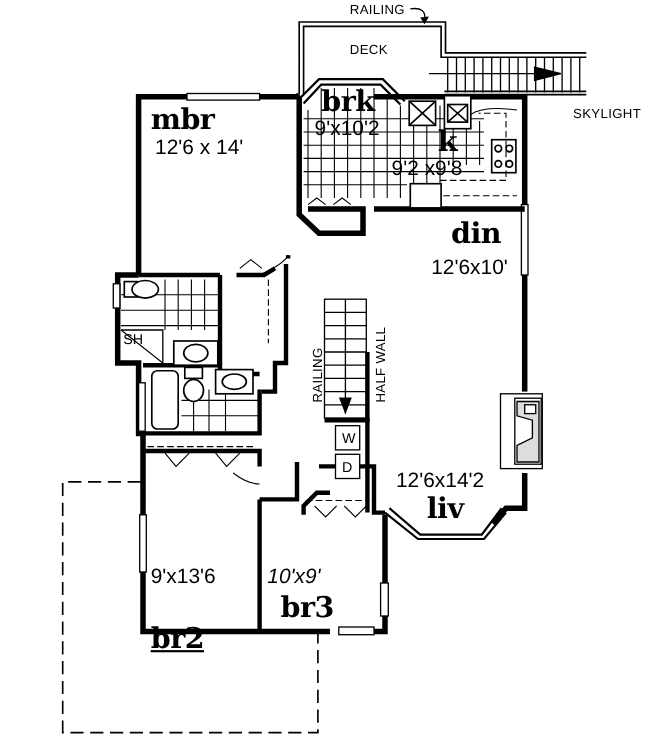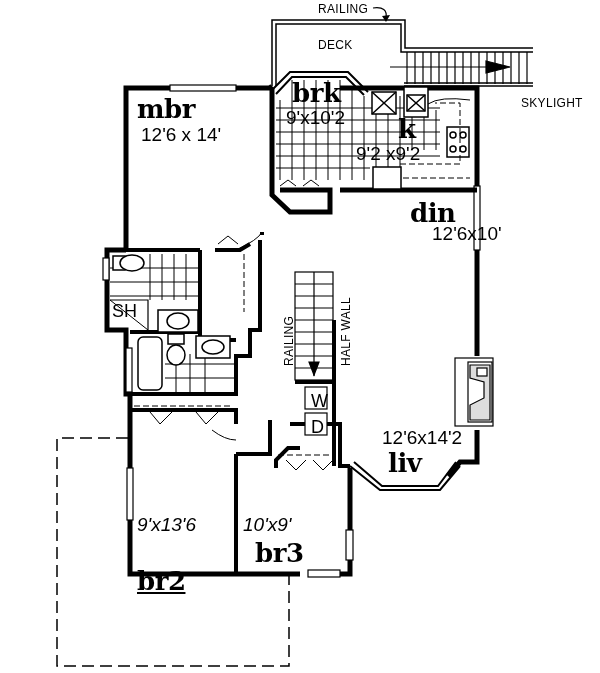--- a/index.html
+++ b/index.html
@@ -3,21 +3,21 @@
 <meta charset="utf-8">
 <style>
   html, body { margin: 0; padding: 0; background: #ffffff; }
   body { width: 600px; height: 673px; position: relative; overflow: hidden; font-family: "Liberation Sans", sans-serif; }
   svg { position: absolute; left: 0; top: 0; }
   .lbl { position: absolute; color: #000; white-space: nowrap; line-height: 1; }
   .room { font-family: "DejaVu Serif", serif; font-weight: bold; font-size: 26px; letter-spacing: -0.5px; }
   .dim { font-family: "Liberation Sans", sans-serif; font-size: 19px; }
   .note { font-family: "Liberation Sans", sans-serif; font-size: 12px; letter-spacing: 0.3px; }
   .vert { transform-origin: left top; transform: rotate(-90deg); }
-  .appl { font-family: "Liberation Sans", sans-serif; font-size: 18px; }
+  .appl { font-family: "Liberation Sans", sans-serif; font-size: 13px; }
 </style>
 </head>
 <body>
 
 <svg width="600" height="673" viewBox="0 0 600 673">
 
   <g fill="none" stroke="#000" stroke-width="1.5" stroke-dasharray="12,6">
     <polyline points="128,438 57,438 57,666 289,666 289,572"></polyline>
   </g>
 
@@ -240,29 +240,29 @@
 <div class="lbl note" style="left:318px;top:39px;">DECK</div>
 <div class="lbl note" style="left:485px;top:97px;margin-left:36px;">SKYLIGHT</div>
 
 <div class="lbl room" style="left:137px;top:96px;">mbr</div>
 <div class="lbl dim" style="left:141px;top:125px;">12'6 x 14'</div>
 
 <div class="lbl room" style="left:292px;top:80px;">brk</div>
 <div class="lbl dim" style="left:286px;top:108px;">9'x10'2</div>
 
 <div class="lbl room" style="left:398px;top:116px;">k</div>
-<div class="lbl dim" style="left:356px;top:144px;">9'2 x9'2</div>
+<div class="lbl dim" style="left:356px;top:144px;">9'2 x9'8</div>
 
 <div class="lbl room" style="left:410px;top:200px;">din</div>
-<div class="lbl dim" style="left:392px;top:224px;margin-left:40px;">12'6x10'</div>
-
-<div class="lbl dim" style="left:382px;top:428px;">12'6x14'2</div>
+<div class="lbl dim" style="left:392px;top:234px;">12'6x10'</div>
+
+<div class="lbl dim" style="left:360px;top:428px;">12'6x14'2</div>
 <div class="lbl room" style="left:388px;top:450px;">liv</div>
 
-<div class="lbl dim" style="left:137px;top:515px;font-style:italic;">9'x13'6</div>
+<div class="lbl dim" style="left:137px;top:515px;">9'x13'6</div>
 <div class="lbl room" style="left:137px;top:568px;text-decoration:underline;">br2</div>
 
 <div class="lbl dim" style="left:243px;top:515px;font-style:italic;">10'x9'</div>
 <div class="lbl room" style="left:243px;top:540px;margin-left:12px;">br3</div>
 
 <div class="lbl note vert" style="left:283px;top:366px;">RAILING</div>
 <div class="lbl note vert" style="left:340px;top:366px;">HALF WALL</div>
 
 <div class="lbl appl" style="left:311px;top:392px;">W</div>
 <div class="lbl appl" style="left:311px;top:418px;">D</div>

